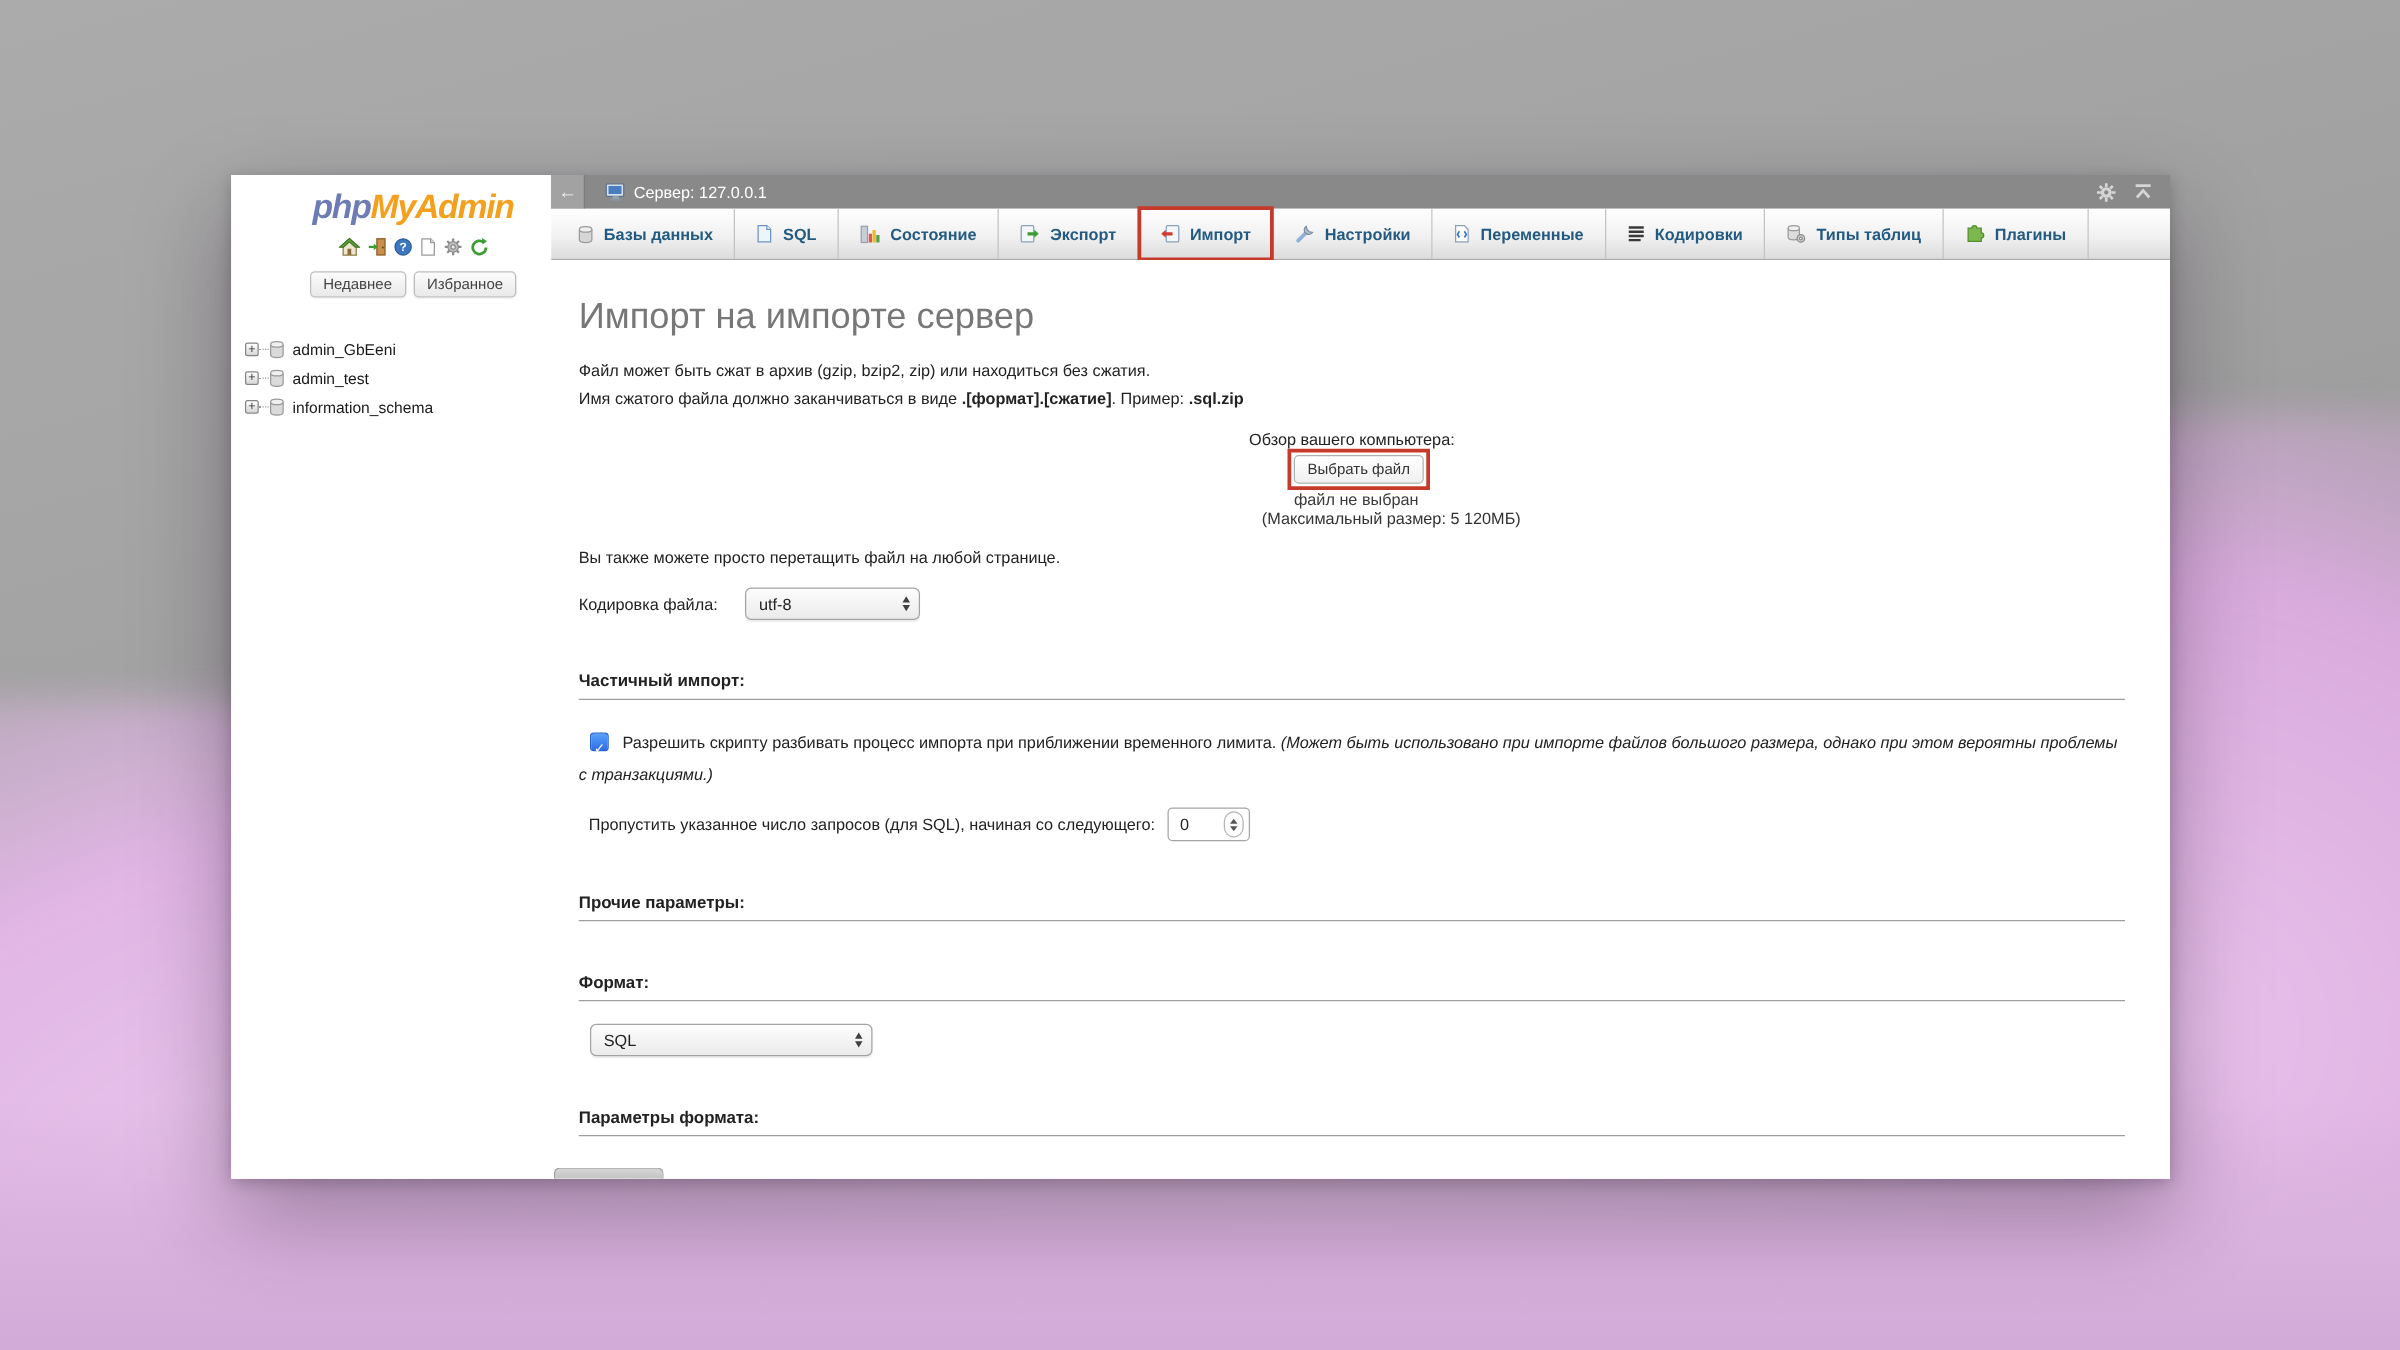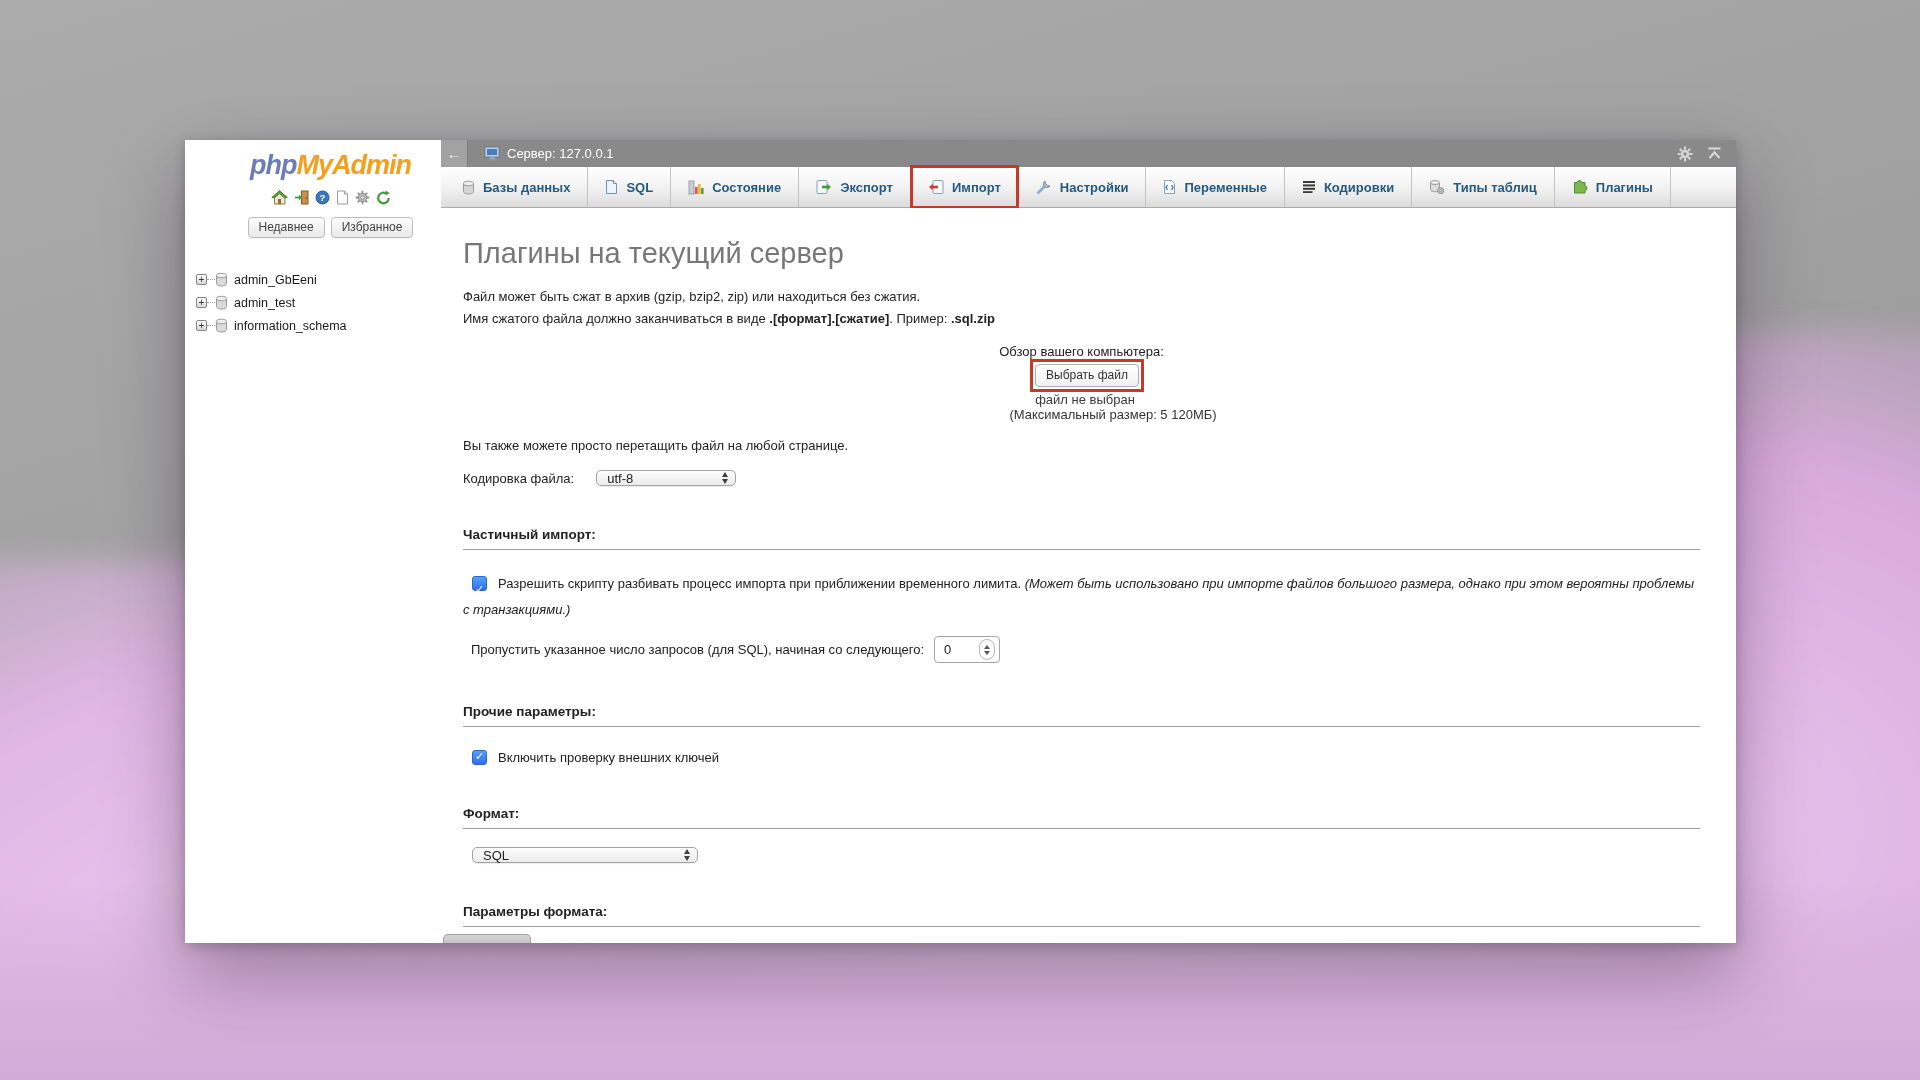--- a/index.html
+++ b/index.html
@@ -72,21 +72,21 @@
   .p { margin-top:16px; line-height:21px; }
   .p + .p { margin-top:1px; }
   .file-row { margin-top:15px; display:flex; align-items:center;flex-direction:column; }
   .redbox { border:3px solid #c53a2b; padding:2px; margin-left:11px; display:inline-block; }
   .choose-btn { font-size:12px; color:#333; padding:3px 10px 4px; border:1px solid #b0b0b0; border-radius:4px;
     background:linear-gradient(#ffffff,#f0f0f0); cursor:pointer; white-space:nowrap; }
   .no-file { margin-left:7px; color:#3a3a3a; }
   .max-size { margin-left:63px; color:#333; }
   .drag-note { margin-top:13px; }
   .inline-row { margin-top:14px; display:flex; align-items:center; }
-  .sel { display:inline-flex; align-items:center; justify-content:space-between; height:16px;
+  .sel { display:inline-flex; align-items:center; justify-content:space-between; height:26px;
     border:1px solid #a3a3a3; border-radius:5px; background:linear-gradient(#fdfdfd,#ebebeb);
     box-shadow:0 1px 1px rgba(0,0,0,.08); padding:0 7px 0 10px; cursor:pointer; }
   .sel-val { font-size:13px; color:#222; }
   .arrows { display:flex; flex-direction:column; align-items:center; gap:2px; margin-left:8px; }
   .tri-up { width:0; height:0; border-left:3.5px solid transparent; border-right:3.5px solid transparent;
     border-bottom:5px solid #404040; }
   .tri-down { width:0; height:0; border-left:3.5px solid transparent; border-right:3.5px solid transparent;
     border-top:5px solid #404040; }
   .cb { width:15px; height:15px; border-radius:3px; flex:none; display:inline-block; vertical-align:-3px;
     background:linear-gradient(#58a0f7,#2e6fe9); border:1px solid #2a63d4; position:relative; cursor:pointer; }
@@ -321,21 +321,21 @@
     </div>
     <div class="tab">
       <svg width="16" height="16" viewBox="0 0 16 16">
           <path d="M5.5 3.5a2 2 0 0 1 4 0H13v3.8a2 2 0 0 1 0 4V14H2.5V3.5z" fill="#7cb84f" stroke="#4f8f2e"></path>
         </svg>
       <span class="tab-label">Плагины</span>
     </div>
   </div>
 
   <div class="content">
-    <h1 class="page-title">Плагины на текущий сервер</h1>
+    <h1 class="page-title">Импорт на импорте сервер</h1>
 
     <div class="p">Файл может быть сжат в архив (gzip, bzip2, zip) или находиться без сжатия.</div>
     <div class="p"><span>Имя сжатого файла должно заканчиваться в виде </span><b>.[формат].[сжатие]</b><span>. Пример: </span><b>.sql.zip</b></div>
 
     <div class="file-row">
       <span class="lbl">Обзор вашего компьютера:</span>
       <span class="redbox">
         <button class="choose-btn">Выбрать файл</button>
       </span>
       <span class="no-file">файл не выбран</span>
@@ -363,24 +363,20 @@
       <span class="numfield">
         <span class="numval">0</span>
         <span class="stepper">
             <span class="tri-up"></span>
             <span class="tri-down"></span>
           </span>
       </span>
     </div>
 
     <div class="sec">Прочие параметры:</div>
-    <div class="fk-row">
-      <span class="cb"></span>
-      <span>Включить проверку внешних ключей</span>
-    </div>
 
     <div class="sec">Формат:</div>
     <div class="fmt-row">
       <span class="sel" style="width:226px;">
         <span class="sel-val">SQL</span>
         <span class="arrows">
             <span class="tri-up"></span>
             <span class="tri-down"></span>
           </span>
       </span>

